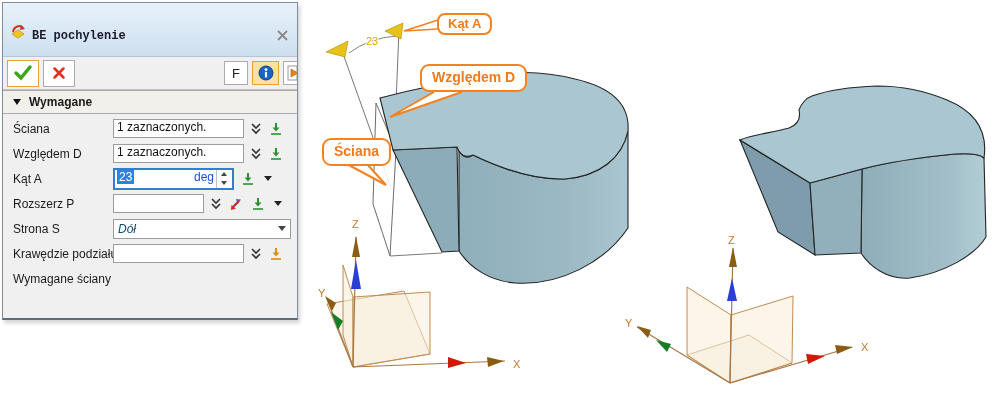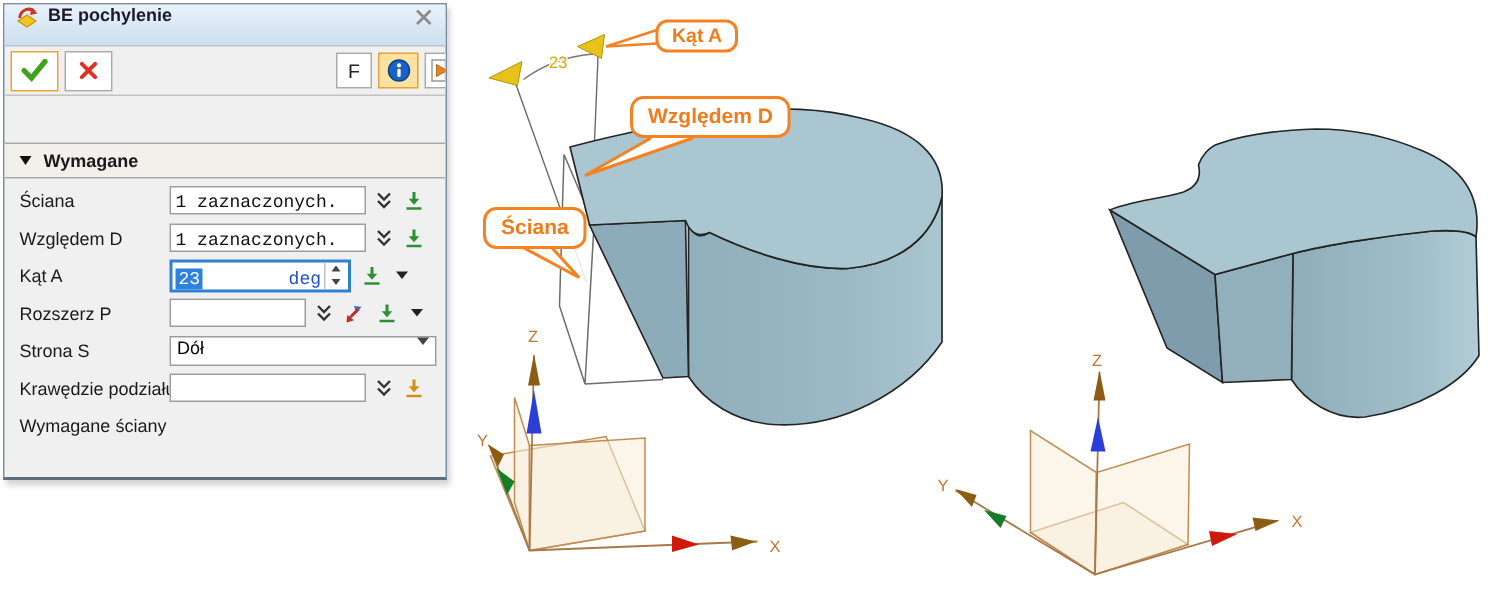--- a/index.html
+++ b/index.html
@@ -14,53 +14,53 @@
   
   .callout{position:absolute;background:#fff;border:2px solid #f58220;border-radius:9px;
            color:#ee7c1b;font-weight:bold;font-size:14px;padding:3px 10px;white-space:nowrap;
            line-height:1.25;}
   .callout.small{font-size:13px;padding:1px 9px;border-radius:8px;}
 
   
   .dialog{position:absolute;left:2px;top:2px;width:294px;height:315px;background:#f0f0f0;
           border:1px solid #7d8ea1;border-bottom:2px solid #5f6e7d;box-shadow:2px 3px 4px rgba(0,0,0,.18);
           font-size:12px;color:#1a1a1a;overflow:hidden;}
-  .titlebar{height:27px;background:linear-gradient(#e9f2fb,#cddfee);display:flex;align-items:flex-start;
-            padding:0 7px;border-bottom:1px solid #b5c5d4;}
+  .titlebar{height:27px;background:linear-gradient(#e9f2fb,#cddfee);display:flex;align-items:flex-end;
+            padding:13px 7px;border-bottom:1px solid #b5c5d4;font-family:Liberation Mono, monospace;}
   .titlebar .t{font-weight:bold;font-size:12px;color:#1b1b30;margin-left:6px;}
   .close-btn{margin-left:auto;width:16px;height:16px;display:flex;align-items:center;justify-content:center;cursor:default;}
   .toolbar{height:32px;display:flex;align-items:center;padding:0 4px;gap:4px;border-bottom:1px solid #c2c2c2;}
   .tb-btn{height:25px;background:#fff;border:1px solid #ababab;display:flex;align-items:center;justify-content:center;}
   .tb-ok{width:30px;border-color:#e5a33c;}
   .tb-cancel{width:30px;}
   .tb-f{width:22px;height:22px;font-size:13px;color:#222;}
   .tb-info{width:25px;height:22px;background:#fce2a0;border-color:#e5a33c;}
   .tb-next{width:20px;height:22px;margin-right:-12px;}
   .spacer{flex:1;}
   .section-hd{height:22px;background:#f2f0ea;border-top:1px solid #a9a9a9;border-bottom:1px solid #a9a9a9;
-              display:flex;align-items:center;padding-left:10px;font-weight:bold;margin-top:31px;}
+              display:flex;align-items:center;padding-left:10px;font-weight:bold;}
   .tri{width:0;height:0;border-left:4px solid transparent;border-right:4px solid transparent;
        border-top:6px solid #111;margin-right:8px;}
   .row{display:flex;align-items:center;height:21px;margin:4px 6px 4px 10px;}
   .row .lbl{width:100px;flex:none;white-space:nowrap;}
-  .tbox{height:19px;border:1px solid #9d9d9d;background:#fff;display:flex;align-items:flex-end;
-        padding:0 3px;color:#111;box-sizing:border-box;font-family:Liberation Mono, monospace;}
+  .tbox{height:19px;border:1px solid #9d9d9d;background:#fff;display:flex;align-items:flex-start;
+        padding:0 3px;color:#111;box-sizing:border-box;}
   .w130{width:131px;} .w121{width:121px;} .w91{width:91px;}
   .tbox.focus{border:2px solid #2f80d0;height:22px;padding:0 2px;}
   .selval{background:#2e82dd;color:#fff;padding:0 2px;}
   .unit{margin-left:auto;color:#1d4ed8;padding-right:2px;}
   .spinner{width:13px;align-self:stretch;border-left:1px solid #c0c0c0;display:flex;flex-direction:column;}
   .spinner .sp{flex:1;display:flex;align-items:center;justify-content:center;}
   .up{width:0;height:0;border-left:3px solid transparent;border-right:3px solid transparent;border-bottom:4px solid #444;}
   .dn{width:0;height:0;border-left:3px solid transparent;border-right:3px solid transparent;border-top:4px solid #444;}
   .ic{display:flex;align-items:center;justify-content:center;margin-left:6px;}
   .caret{width:0;height:0;border-left:4px solid transparent;border-right:4px solid transparent;
          border-top:5px solid #222;margin-left:8px;}
-  .selbox{height:20px;border:1px solid #9d9d9d;background:#fff;display:flex;
-          padding:0 4px;flex:1;box-sizing:border-box;color:#000000;}
+  .selbox{height:20px;border:1px solid #9d9d9d;background:#fff;display:flex;align-items:center;
+          padding:0 4px;flex:1;box-sizing:border-box;color:#0c4a6e;font-style:italic;}
   .selbox .caret{margin-left:auto;border-top-color:#444;}
 </style>
 </head>
 <body>
 
 <div class="stage">
 
   <svg class="scene" viewBox="0 0 1000 403">
     <defs>
       <linearGradient id="gL" x1="0" y1="0" x2="1" y2="0">

